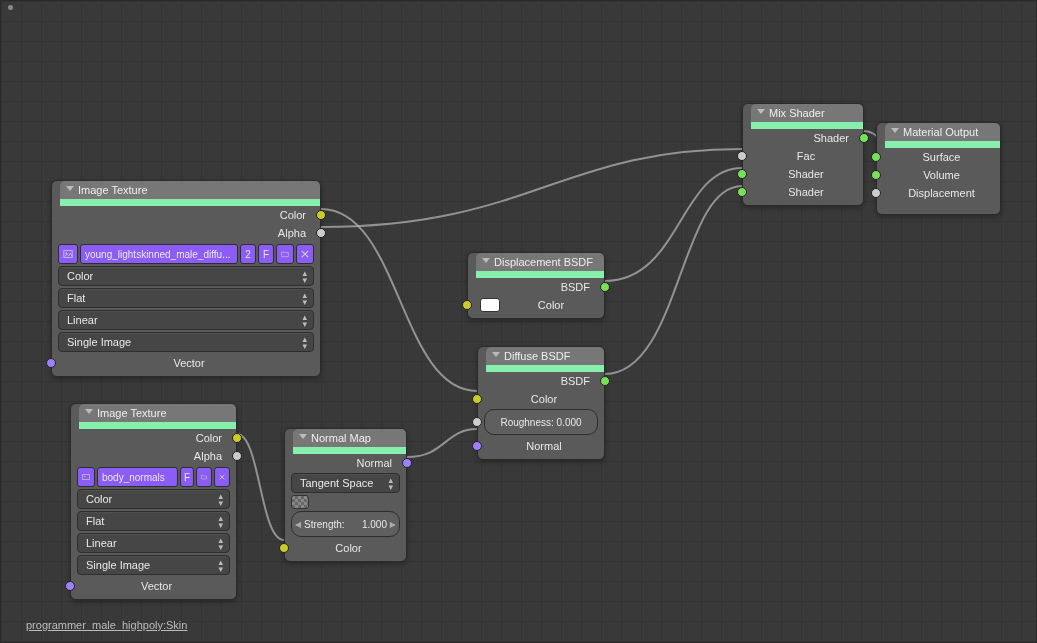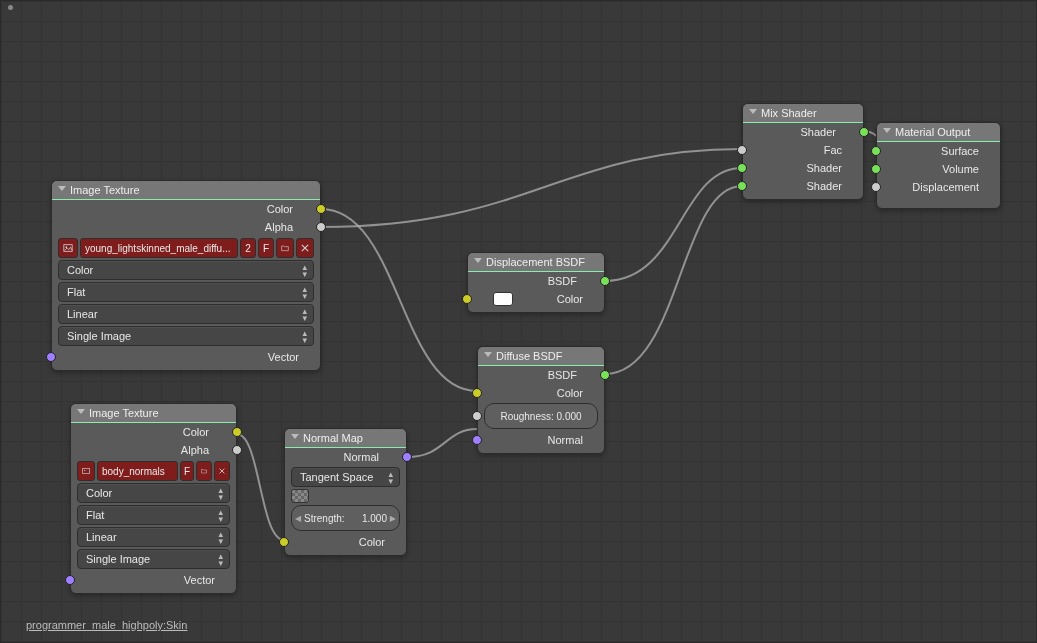--- a/index.html
+++ b/index.html
@@ -29,47 +29,48 @@
     border-radius: 6px;
     box-shadow: 0 2px 5px rgba(0,0,0,0.3);
   }
   .node-header {
     background: #777777;
     border-radius: 5px 5px 0 0;
     padding: 3px 8px 3px 18px;
     position: relative;
     font-size: 11px;
     color: #eeeeee;
-    border-bottom: 1px solid #86efac;
+    border-bottom: 7px solid #86efac;
+    margin-left: 8px;
   }
   .node-header .tri {
     position: absolute;
     left: 6px;
     top: 5px;
     width: 0; height: 0;
     border-left: 4px solid transparent;
     border-right: 4px solid transparent;
     border-top: 5px solid #bbbbbb;
   }
   .row {
     position: relative;
     height: 18px;
     display: flex;
     align-items: center;
-    padding: 0 21px;
+    padding: 0 8px;
   }
   .out-label {
     flex: 1;
     text-align: right;
     color: #e8e8e8;
     padding-right: 6px;
   }
   .in-label {
     flex: 1;
-    text-align: right;
+    text-align: center;
     color: #e8e8e8;
     padding-left: 6px;
   }
   .socket {
     position: absolute;
     width: 10px; height: 10px;
     border-radius: 50%;
     border: 1px solid #222;
     top: 50%;
     transform: translateY(-50%);
@@ -103,21 +104,21 @@
     line-height: 7px;
     color: #bbbbbb;
   }
   .img-row {
     display: flex;
     gap: 2px;
     margin: 2px 6px;
     height: 20px;
   }
   .img-btn {
-    background: #7f1d1d;
+    background: #8b5cf6;
     border: 1px solid #2e2e2e;
     border-radius: 3px;
     display: flex;
     align-items: center;
     justify-content: center;
     padding: 0 4px;
     color: #e8e8e8;
     font-size: 10px;
   }
   .img-name { flex: 1; overflow: hidden; text-overflow: ellipsis; white-space: nowrap; justify-content: flex-start; }

